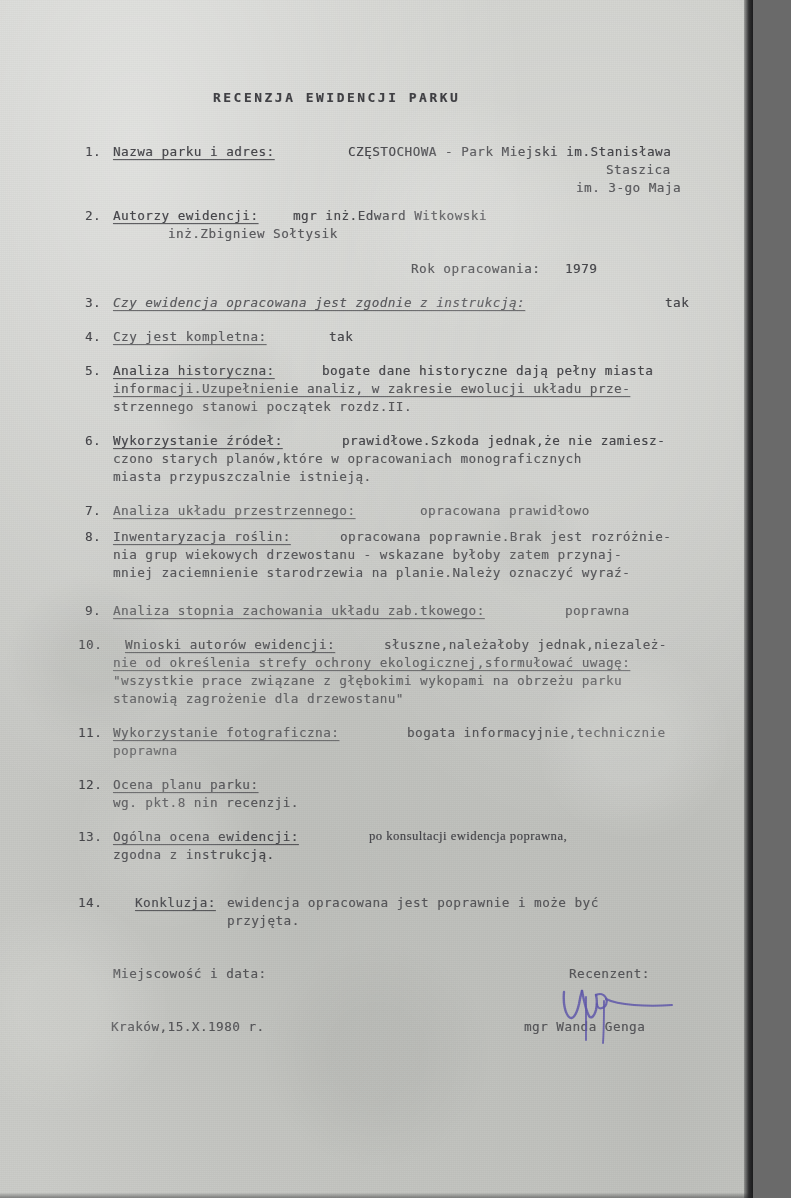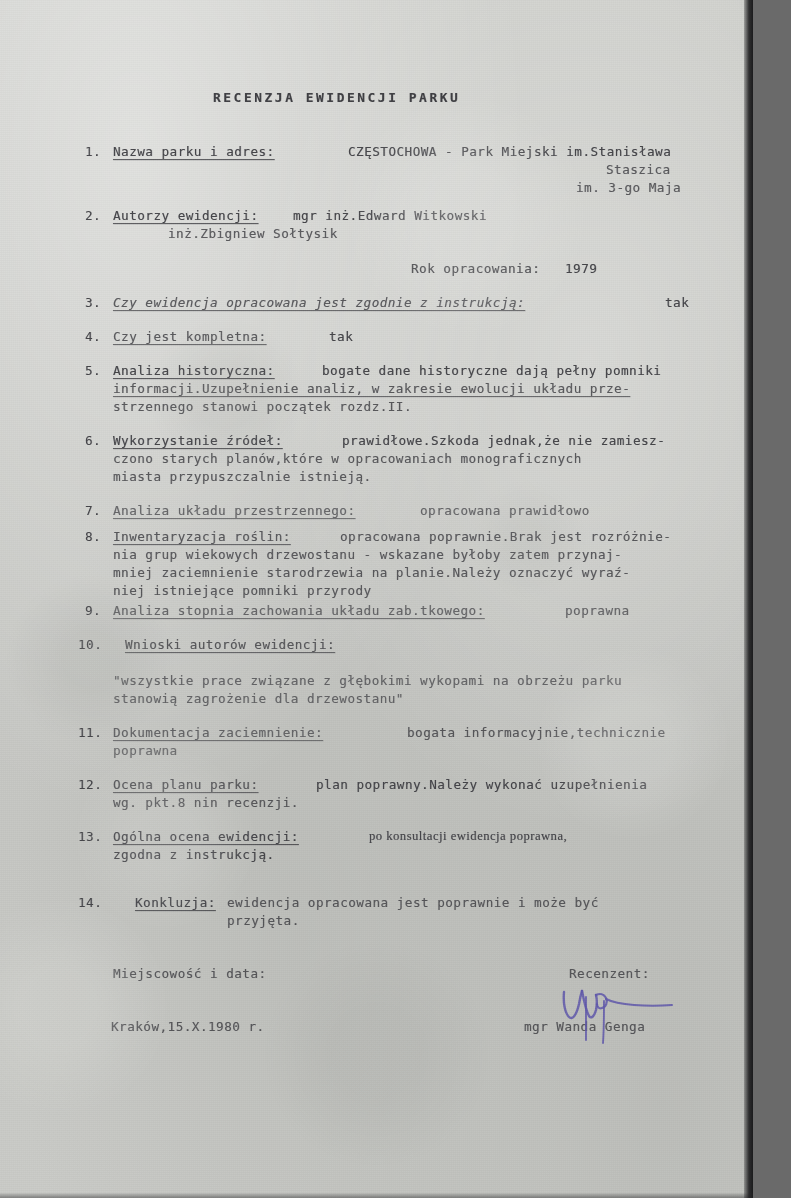--- a/index.html
+++ b/index.html
@@ -144,58 +144,58 @@
     <div class="num" style="left:85px; top:294px;">3.</div>
     <div class="tw hd faded" style="left:113px; top:294px;font-style:italic;">Czy ewidencja opracowana jest zgodnie z instrukcją:</div>
     <div class="tw" style="left:665px; top:294px;">tak</div>
 
     <div class="num" style="left:85px; top:328px;">4.</div>
     <div class="tw hd faded" style="left:113px; top:328px;">Czy jest kompletna:</div>
     <div class="tw" style="left:329px; top:328px;">tak</div>
 
     <div class="num" style="left:85px; top:362px;">5.</div>
     <div class="tw hd" style="left:113px; top:362px;">Analiza historyczna:</div>
-    <div class="tw" style="left:322px; top:362px;">bogate dane historyczne dają pełny pomniki</div>
+    <div class="tw" style="left:322px; top:362px;">bogate dane historyczne dają pełny miasta</div>
     <div class="tw faded" style="left:113px; top:398px;">strzennego stanowi początek rozdz.II.</div>
     <div class="tw hd faded" style="left:113px; top:380px;">informacji.Uzupełnienie analiz, w zakresie ewolucji układu prze-</div>
 
     <div class="num" style="left:85px; top:432px;">6.</div>
     <div class="tw hd" style="left:113px; top:432px;">Wykorzystanie źródeł:</div>
     <div class="tw" style="left:342px; top:432px;">prawidłowe.Szkoda jednak,że nie zamiesz-</div>
     <div class="tw faded" style="left:113px; top:450px;">czono starych planów,które w opracowaniach monograficznych</div>
     <div class="tw faded" style="left:113px; top:468px;">miasta przypuszczalnie istnieją.</div>
 
     <div class="num" style="left:85px; top:502px;">7.</div>
     <div class="tw hd faded2" style="left:113px; top:502px;">Analiza układu przestrzennego:</div>
     <div class="tw faded2" style="left:420px; top:502px;">opracowana prawidłowo</div>
 
     <div class="num" style="left:85px; top:528px;">8.</div>
     <div class="tw hd faded" style="left:113px; top:528px;">Inwentaryzacja roślin:</div>
     <div class="tw faded" style="left:340px; top:528px;">opracowana poprawnie.Brak jest rozróżnie-</div>
     <div class="tw faded" style="left:113px; top:546px;">nia grup wiekowych drzewostanu - wskazane byłoby zatem przynaj-</div>
     <div class="tw faded" style="left:113px; top:564px;">mniej zaciemnienie starodrzewia na planie.Należy oznaczyć wyraź-</div>
-    <div class="tw faded" style="left:113px; top:582px;">niej istniejące pomniki przyrody</div>
 
     <div class="num" style="left:85px; top:602px;">9.</div>
     <div class="tw hd faded2" style="left:113px; top:602px;">Analiza stopnia zachowania układu zab.tkowego:</div>
     <div class="tw faded2" style="left:565px; top:602px;">poprawna</div>
 
     <div class="num" style="left:78px; top:636px;">10.</div>
     <div class="tw hd faded" style="left:113px; top:636px;margin-left:12px;">Wnioski autorów ewidencji:</div>
+    <div class="tw faded" style="left:384px; top:636px;">słuszne,należałoby jednak,niezależ-</div>
+    <div class="tw hd faded2" style="left:113px; top:654px;">nie od określenia strefy ochrony ekologicznej,sformułować uwagę:</div>
     <div class="tw faded2" style="left:113px; top:672px;">"wszystkie prace związane z głębokimi wykopami na obrzeżu parku</div>
     <div class="tw faded2" style="left:113px; top:690px;">stanowią zagrożenie dla drzewostanu"</div>
 
     <div class="num" style="left:78px; top:724px;">11.</div>
-    <div class="tw hd faded2" style="left:113px; top:724px;">Dokumentacja zaciemnienie:</div>
+    <div class="tw hd faded2" style="left:113px; top:724px;">Wykorzystanie fotograficzna:</div>
     <div class="tw faded" style="left:407px; top:724px;">bogata informacyjnie,technicznie</div>
     <div class="tw faded3" style="left:113px; top:742px;">poprawna</div>
 
     <div class="num" style="left:78px; top:776px;">12.</div>
     <div class="tw hd faded" style="left:113px; top:776px;">Ocena planu parku:</div>
-    <div class="tw" style="left:316px; top:776px;">plan poprawny.Należy wykonać uzupełnienia</div>
     <div class="tw faded" style="left:113px; top:794px;">wg. pkt.8 nin recenzji.</div>
 
     <div class="num" style="left:78px; top:828px;">13.</div>
     <div class="tw hd" style="left:113px; top:828px;">Ogólna ocena ewidencji:</div>
     <div class="tw" style="left:369px; top:828px;font-family:Liberation Serif, serif;">po konsultacji ewidencja poprawna,</div>
     <div class="tw" style="left:113px; top:846px;">zgodna z instrukcją.</div>
 
     <div class="num" style="left:78px; top:894px;">14.</div>
     <div class="tw hd" style="left:113px; top:894px;padding-left:22px;">Konkluzja:</div>
     <div class="tw faded" style="left:227px; top:894px;">ewidencja opracowana jest poprawnie i może być</div>

